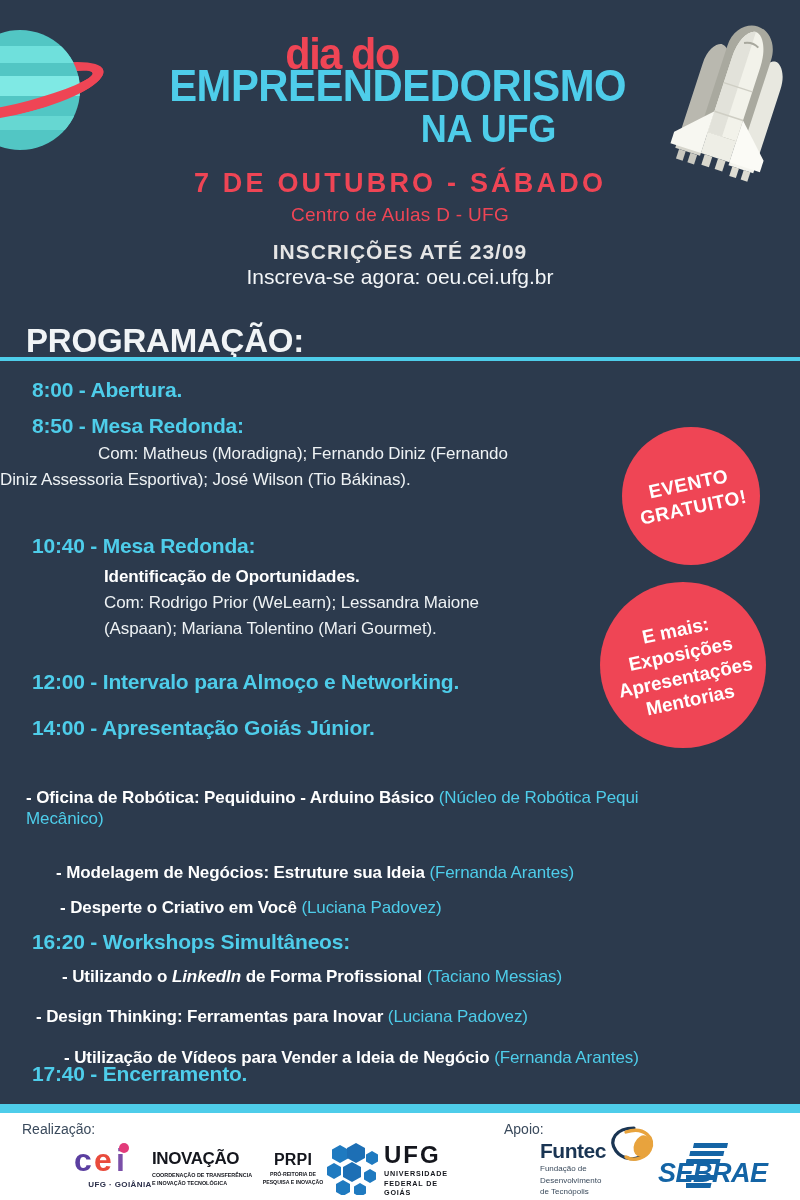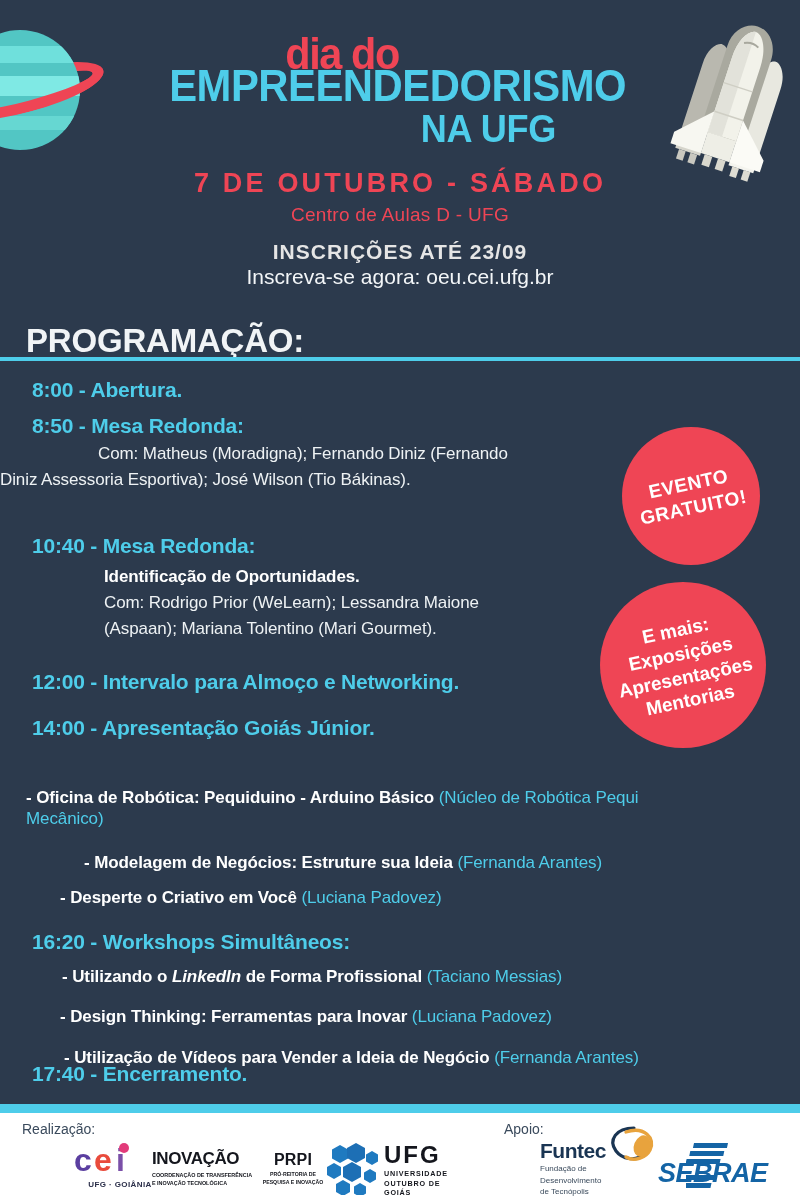--- a/index.html
+++ b/index.html
@@ -374,37 +374,37 @@
 
   <div class="row" style="left:0; top:716px;">
     <div class="sch-head">14:00 - Apresentação Goiás Júnior.</div>
   </div>
 
   <div class="row" style="left:0; top:768px; width:740px;">
     <div class="ws-item" style="padding-left:26px; margin-top:19px; width:680px;">
       <span>- Oficina de Robótica: Pequiduino - Arduino Básico</span>
       <span class="who">(Núcleo de Robótica Pequi Mecânico)</span>
     </div>
-    <div class="ws-item" style="padding-left:84px; margin-top:22px;">
+    <div class="ws-item" style="padding-left:56px; margin-top:32px;">
       <span>- Modelagem de Negócios: Estruture sua Ideia</span>
       <span class="who">(Fernanda Arantes)</span>
     </div>
     <div class="ws-item" style="padding-left:60px; margin-top:14px;">
       <span>- Desperte o Criativo em Você</span>
       <span class="who">(Luciana Padovez)</span>
     </div>
   </div>
 
   <div class="row" style="left:0; top:930px; width:790px;">
     <div class="sch-head">16:20 - Workshops Simultâneos:</div>
     <div class="ws-item" style="padding-left:62px; margin-top:12px;">
       <span>- Utilizando o </span><i>LinkedIn</i><span> de Forma Profissional</span>
       <span class="who">(Taciano Messias)</span>
     </div>
-    <div class="ws-item" style="padding-left:60px; margin-top:19px;">
+    <div class="ws-item" style="padding-left:36px; margin-top:19px;">
       <span>- Design Thinking: Ferramentas para Inovar</span>
       <span class="who">(Luciana Padovez)</span>
     </div>
     <div class="ws-item" style="padding-left:64px; margin-top:19px;">
       <span>- Utilização de Vídeos para Vender a Ideia de Negócio</span>
       <span class="who">(Fernanda Arantes)</span>
     </div>
   </div>
 
   <div class="row" style="left:0; top:1062px;">
@@ -459,21 +459,21 @@
             <polygon points="26,19 35,24 35,34 26,39 17,34 17,24" fill="#1d6fb5"></polygon>
             <polygon points="44,26 50,29.5 50,36.5 44,40 38,36.5 38,29.5"></polygon>
             <polygon points="17,37 24,41 24,49 17,53 10,49 10,41"></polygon>
             <polygon points="34,40 40,43.5 40,50.5 34,54 28,50.5 28,43.5"></polygon>
           </g>
         </svg>
       </div>
       <div style="position:absolute; left:58px; top:2px;">
         <div class="ufg-title">UFG</div>
         <div class="ufg-sub">UNIVERSIDADE</div>
-        <div class="ufg-sub" style="margin-top:0;">OUTUBRO DE GOIÁS</div>
+        <div class="ufg-sub" style="margin-top:0;">FEDERAL DE GOIÁS</div>
       </div>
     </div>
 
     <div class="logo" id="logo-funtec">
       <div style="position:relative;">
         <div class="fun-title">Funtec</div>
         <div style="position:absolute; left:64px; top:-16px;">
           <svg width="54" height="44" viewBox="0 0 54 44">
             <path d="M30 4 C12 4 4 16 12 27 C18 35 32 38 40 30" stroke="#1a3553" stroke-width="3.2" fill="none" stroke-linecap="round"></path>
             <path d="M22 8 C40 2 52 14 46 26 C42 34 30 38 22 33" stroke="#e8a33d" stroke-width="3.4" fill="none" stroke-linecap="round"></path>

